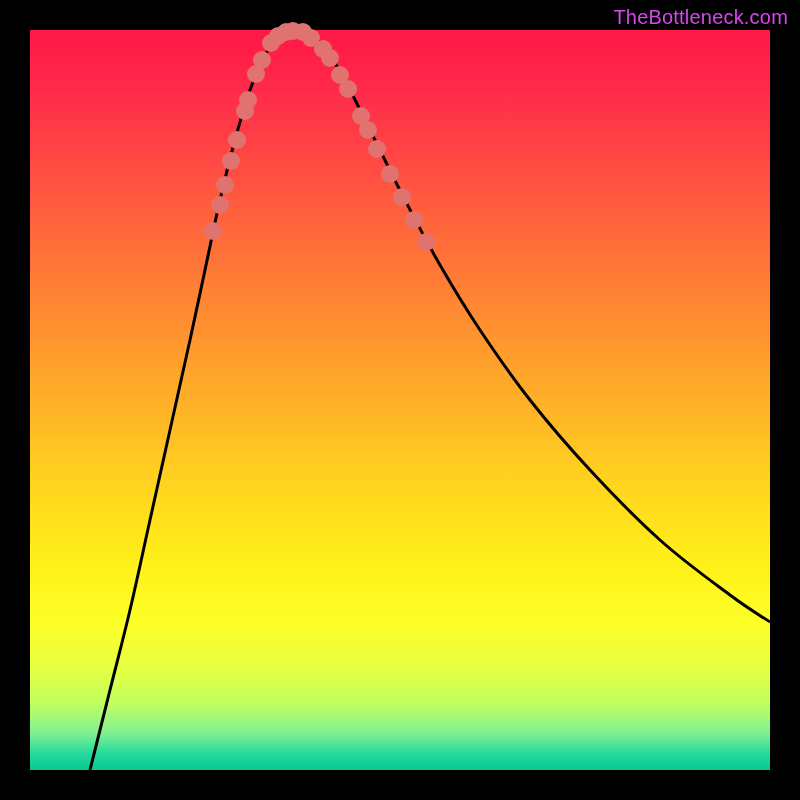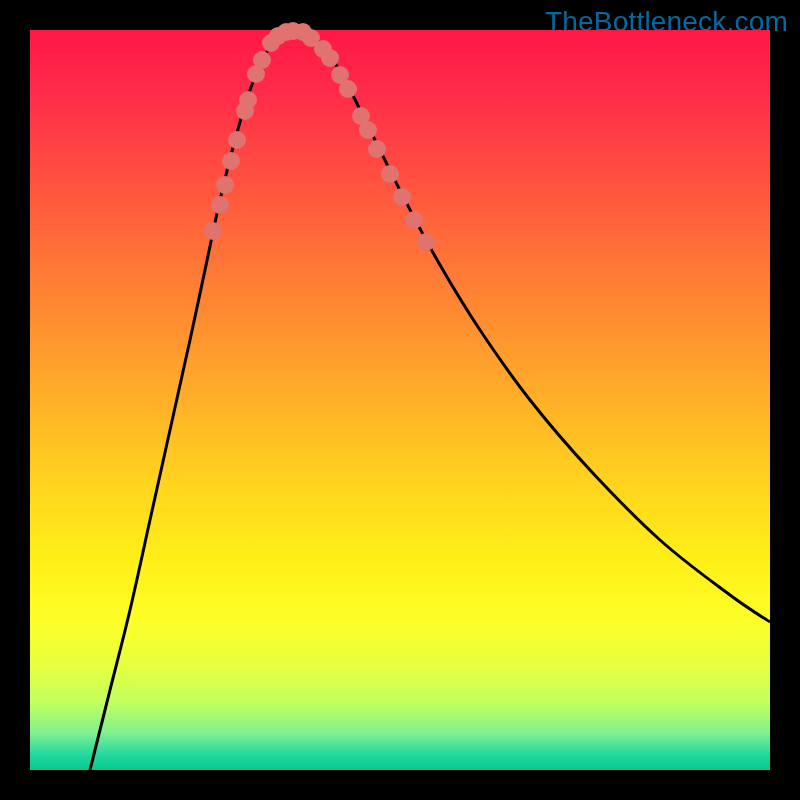--- a/index.html
+++ b/index.html
@@ -39,22 +39,22 @@
       #c0ff60 91%,
       #80f090 95%,
       #20d8a0 98%,
       #08c890 100%
     );
   }
   .watermark {
     position: absolute;
     top: 6px;
     right: 12px;
-    color: #0369a1;
-    font-size: 28px;
+    color: #d946ef;
+    font-size: 20px;
     letter-spacing: 0.2px;
     font-weight: 500;
     user-select: none;
   }
   svg.curve {
     position: absolute;
     left: 0;
     top: 0;
     width: 740px;
     height: 740px;

